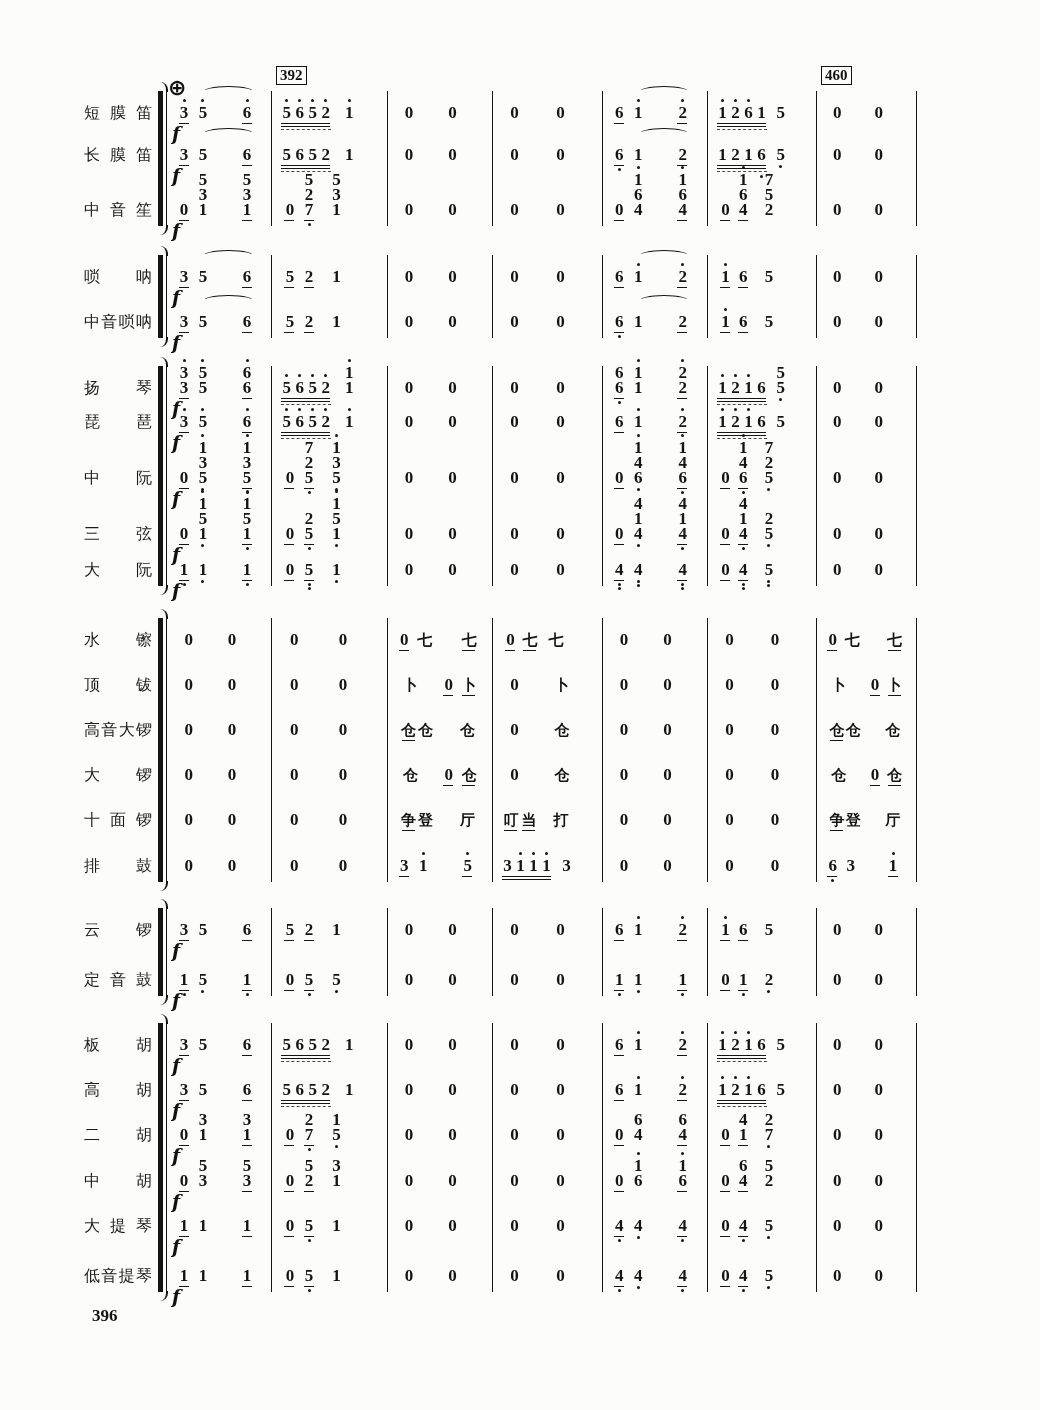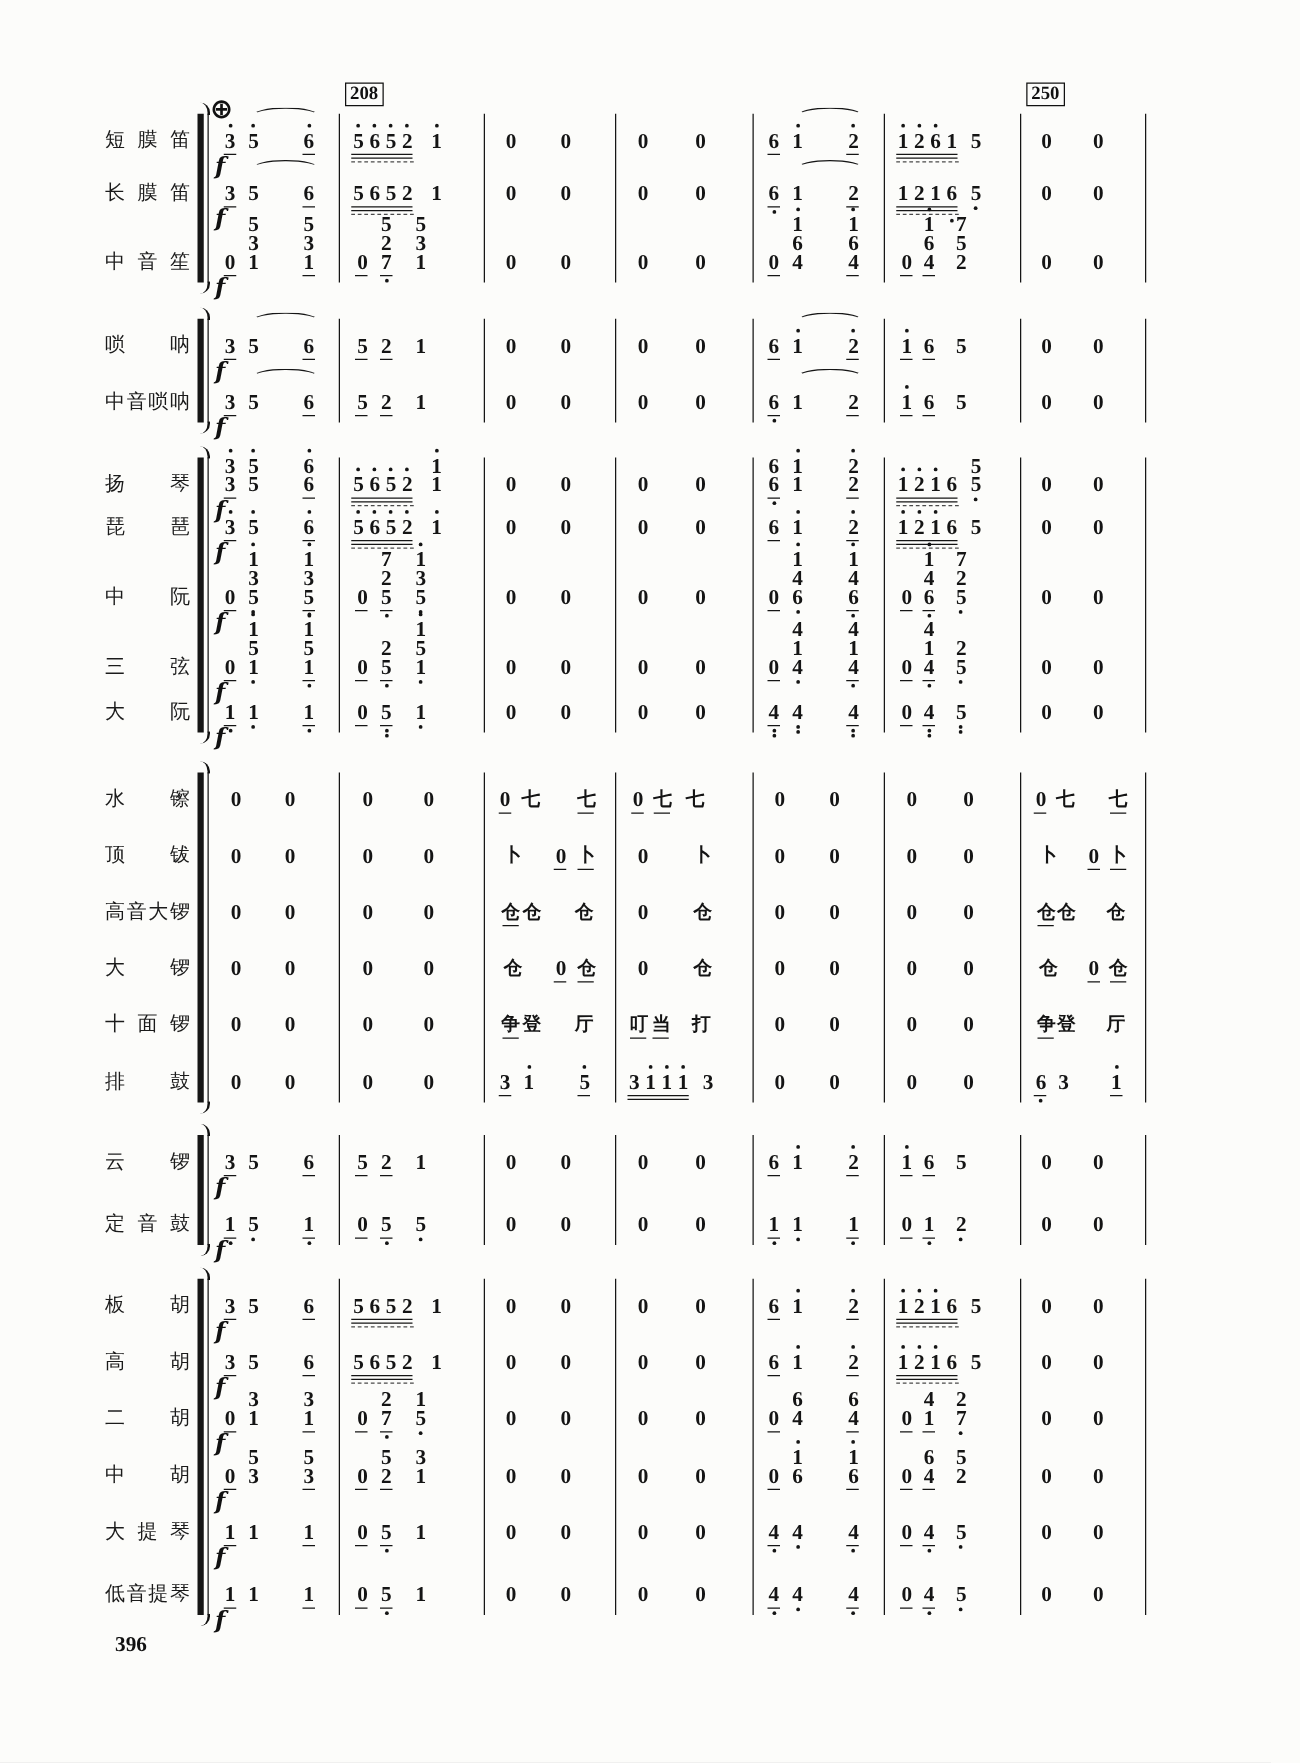--- a/index.html
+++ b/index.html
@@ -1066,15 +1066,15 @@
     <div class="line" style="left: 166px; top: 1023px; width: 1.4px; height: 269px;"></div>
     <div class="tip" style="left: 159px; top: 1014px; width: 7px; height: 10px; border-right: 2.5px solid rgb(17, 17, 17); border-top-right-radius: 8px;"></div>
     <div class="tip" style="left: 159px; top: 1291px; width: 7px; height: 10px; border-right: 2.5px solid rgb(17, 17, 17); border-bottom-right-radius: 8px;"></div>
     <div class="line" style="left: 271px; top: 1023px; width: 1.4px; height: 269px;"></div>
     <div class="line" style="left: 387px; top: 1023px; width: 1.4px; height: 269px;"></div>
     <div class="line" style="left: 492px; top: 1023px; width: 1.4px; height: 269px;"></div>
     <div class="line" style="left: 602px; top: 1023px; width: 1.4px; height: 269px;"></div>
     <div class="line" style="left: 707px; top: 1023px; width: 1.4px; height: 269px;"></div>
     <div class="line" style="left: 816px; top: 1023px; width: 1.4px; height: 269px;"></div>
     <div class="line" style="left: 916px; top: 1023px; width: 1.4px; height: 269px;"></div>
-    <div class="box" style="left: 276px; top: 66px;">208</div>
-    <div class="box" style="left: 821px; top: 66px;">250</div>
+    <div class="box" style="left: 276px; top: 66px;">392</div>
+    <div class="box" style="left: 821px; top: 66px;">460</div>
   </div>
 
 </body></html>

